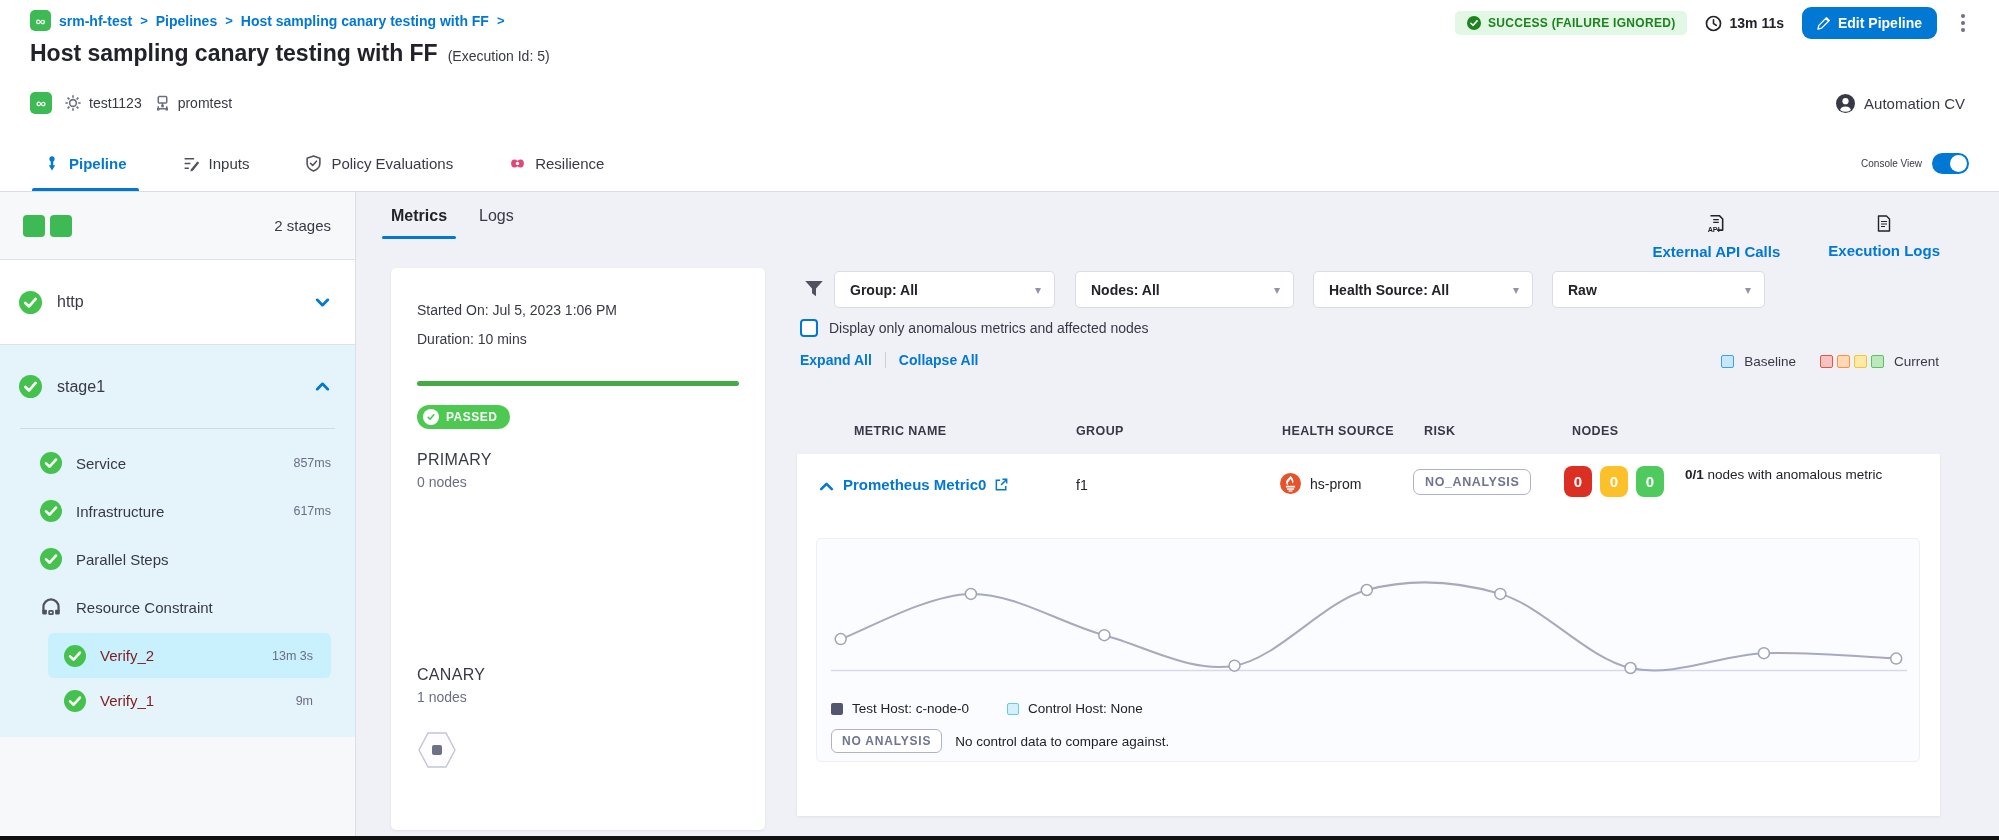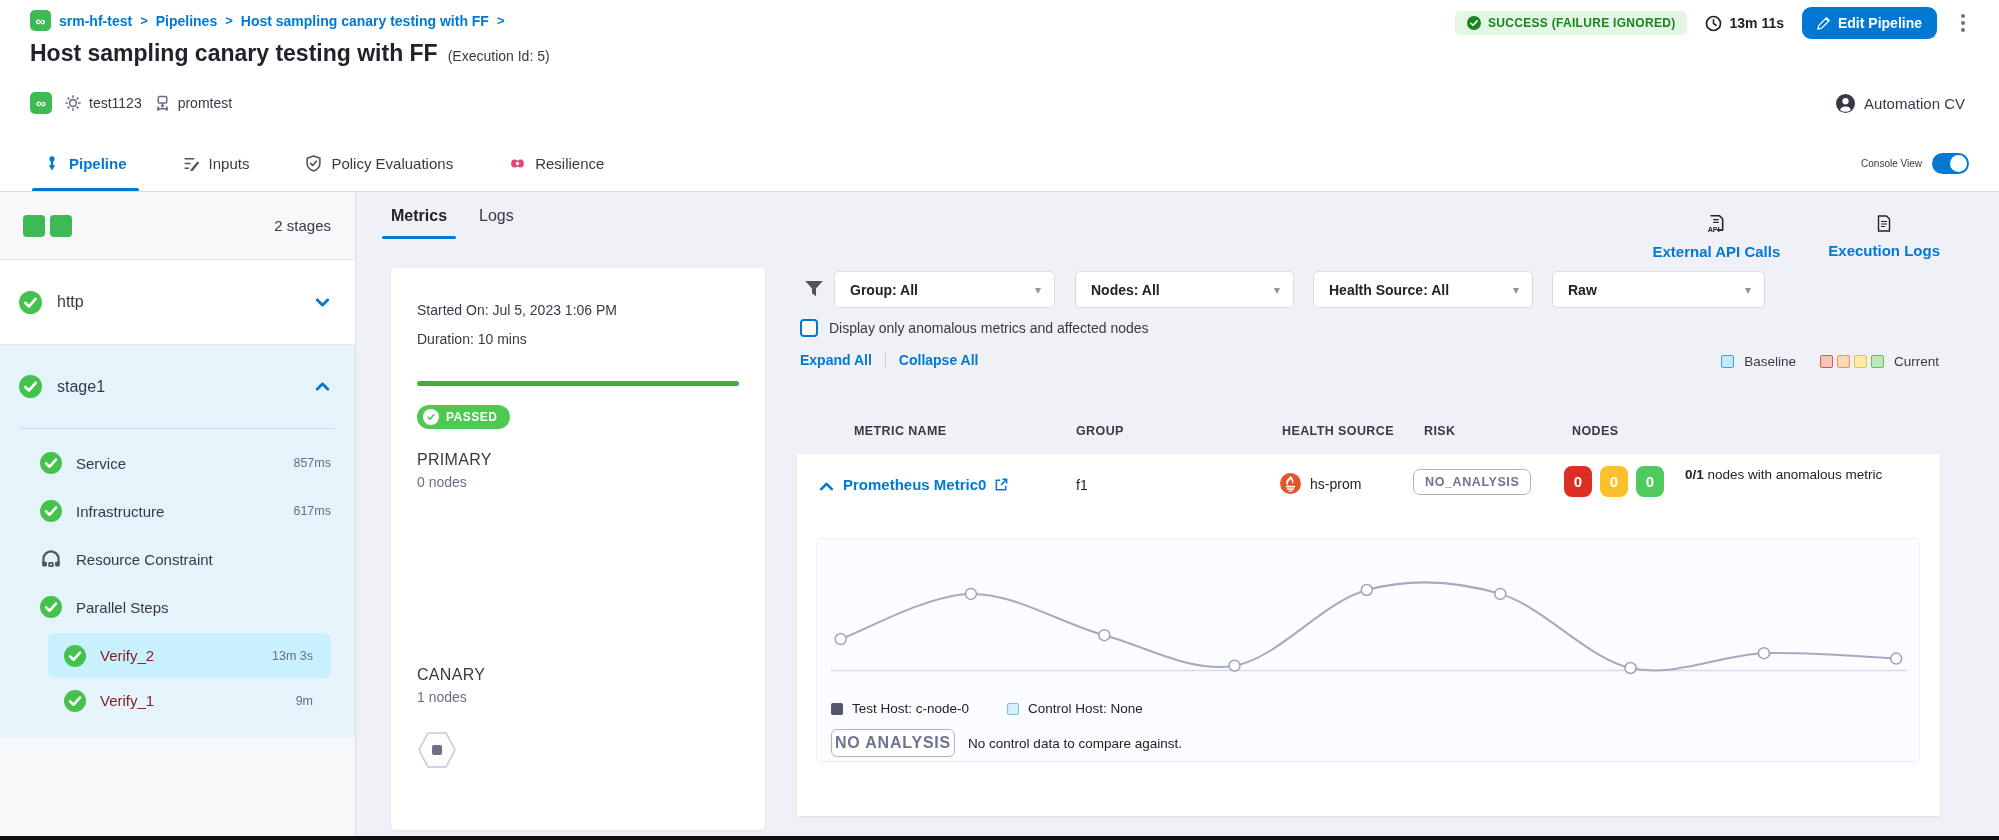--- a/index.html
+++ b/index.html
@@ -109,21 +109,21 @@
   .cbadge.green { background:#4ecb5c; }
   .m-summary { position:absolute; left:888px; top:10px; width:262px; font-size:13.5px; color:#22222a; line-height:21px; }
   .chart-box { position:absolute; left:19px; top:84px; width:1104px; height:224px; background:#fbfcff; border:1px solid #edeff6; border-radius:5px; }
   .chart-svg { position:absolute; left:14px; top:8px; }
   .chart-legend { position:absolute; left:14px; top:162px; display:flex; align-items:center; gap:38px; }
   .cl-item { display:flex; align-items:center; gap:9px; font-size:13.5px; color:#22222a; }
   .cl-sq { width:12px; height:12px; border-radius:2px; }
   .cl-sq.test { background:#54566d; }
   .cl-sq.control { background:#d3f1fb; border:1.5px solid #6fc5ea; }
   .analysis-row { position:absolute; left:14px; top:190px; display:flex; align-items:center; gap:13px; }
-  .analysis-badge { border:1px solid #b0b2c9; border-radius:6px; padding:4px 3px; font-size:16px; font-weight:600; color:#6f7490; letter-spacing:.8px; background:#fff; }
+  .analysis-badge { border:1px solid #b0b2c9; border-radius:6px; padding:4px 10px; font-size:12px; font-weight:600; color:#6f7490; letter-spacing:.8px; background:#fff; }
   .analysis-msg { font-size:13.5px; color:#22222a; }
 
   .bottom-bar { position:absolute; left:0; bottom:0; width:1999px; height:4px; background:#111; }
   svg { display:block; }
 </style>
 </head>
 <body>
 
 <div class="app">
 
@@ -291,34 +291,34 @@
         <div class="step-row">
           <svg width="22" height="22" viewBox="0 0 16 16">
               <circle cx="8" cy="8" r="8" fill="#45c24e"></circle>
               <path d="M4.4 8.3 L7 10.7 L11.6 5.5" stroke="#fff" stroke-width="1.9" fill="none" stroke-linecap="round" stroke-linejoin="round"></path>
             </svg>
           <span class="lbl">Infrastructure</span>
           <span class="dur">617ms</span>
         </div>
         <div class="step-row">
           <svg width="22" height="22" viewBox="0 0 16 16">
+              <circle cx="8" cy="8" r="8" fill="#45c24e"></circle>
+              <path d="M4.4 8.3 L7 10.7 L11.6 5.5" stroke="#fff" stroke-width="1.9" fill="none" stroke-linecap="round" stroke-linejoin="round"></path>
+            </svg>
+          <span class="lbl">Parallel Steps</span>
+          <span class="dur"></span>
+        </div>
+        <div class="step-row">
+          <svg width="22" height="22" viewBox="0 0 16 16">
               <path d="M2.5 11 V8 a5.5 5.5 0 0 1 11 0 v3" fill="none" stroke="#51525e" stroke-width="1.6"></path>
               <rect x="1.6" y="10" width="3.4" height="3.4" rx="0.6" fill="#51525e"></rect>
               <rect x="11" y="10" width="3.4" height="3.4" rx="0.6" fill="#51525e"></rect>
               <rect x="6.6" y="10.8" width="2.8" height="2.4" rx="0.5" fill="none" stroke="#51525e" stroke-width="1.2"></rect>
             </svg>
           <span class="lbl">Resource Constraint</span>
-          <span class="dur"></span>
-        </div>
-        <div class="step-row">
-          <svg width="22" height="22" viewBox="0 0 16 16">
-              <circle cx="8" cy="8" r="8" fill="#45c24e"></circle>
-              <path d="M4.4 8.3 L7 10.7 L11.6 5.5" stroke="#fff" stroke-width="1.9" fill="none" stroke-linecap="round" stroke-linejoin="round"></path>
-            </svg>
-          <span class="lbl">Parallel Steps</span>
           <span class="dur"></span>
         </div>
 
         <div class="verify-wrap">
           <div class="verify-row selected">
             <svg width="22" height="22" viewBox="0 0 16 16">
                 <circle cx="8" cy="8" r="8" fill="#45c24e"></circle>
                 <path d="M4.4 8.3 L7 10.7 L11.6 5.5" stroke="#fff" stroke-width="1.9" fill="none" stroke-linecap="round" stroke-linejoin="round"></path>
               </svg>
             <span class="lbl">Verify_2</span>

